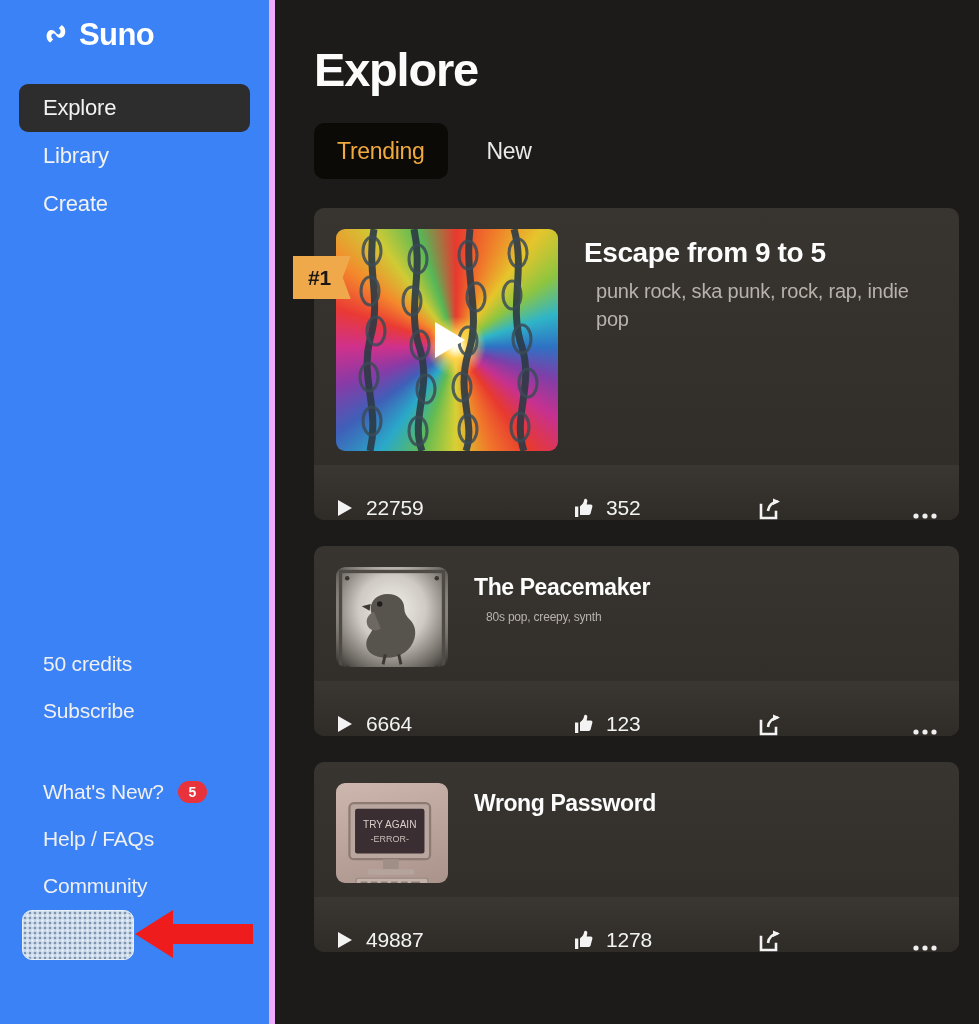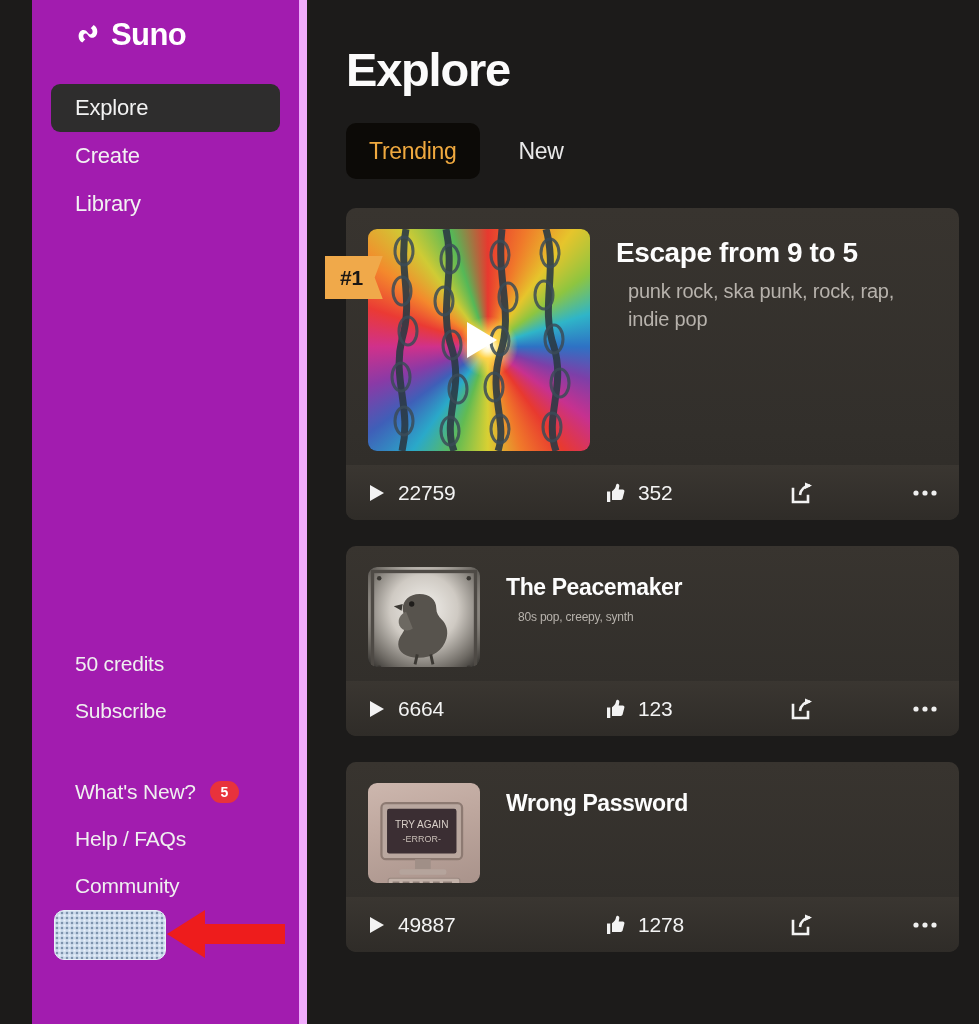--- a/index.html
+++ b/index.html
@@ -19,24 +19,23 @@
     background: #1c1b1a;
     display: flex;
   }
 
   
   #sidebar {
     position: relative;
     width: 275px;
     height: 100%;
     flex: 0 0 275px;
-    background: #a21caf;
+    background: #3b82f6;
     box-sizing: border-box;
-    border-right: 8px solid #f0abfc;
-    margin-left: 32px;
+    border-right: 6px solid #f0abfc;
   }
   .brand {
     display: flex;
     align-items: center;
     gap: 9px;
     padding: 20px 0 0 44px;
     height: 48px;
     box-sizing: border-box;
   }
   .brand-mark { width: 26px; height: 26px; display:block; }
@@ -248,21 +247,21 @@
     font-weight: 700;
     display: flex;
     align-items: center;
     letter-spacing: -0.3px;
     clip-path: polygon(0 0, 100% 0, 86% 50%, 100% 100%, 0 100%);
     z-index: 4;
   }
 
   .actions {
     display: flex;
-    align-items: center;
+    align-items: flex-end;
     height: 55px;
     padding: 0 22px;
     background: linear-gradient(180deg, #3a3631 0%, #2f2c28 100%);
     border-bottom-left-radius: 10px;
     border-bottom-right-radius: 10px;
     box-sizing: border-box;
   }
   .act {
     display: flex;
     align-items: center;
@@ -290,24 +289,24 @@
         <path d="M2.6 15.2c0-3.6 2.0-6.2 4.9-6.2 1.7 0 2.9.8 4.0 2.3 1.1 1.5 1.8 2.1 2.8 2.1 1.4 0 2.3-1.1 2.3-2.8 0-1.5-.7-2.6-1.9-3.3l3.0-3.3c2.3 1.3 3.6 3.6 3.6 6.4 0 3.7-2.1 6.3-5.0 6.3-1.8 0-3.0-.8-4.1-2.3-1.0-1.4-1.7-2.0-2.7-2.0-1.3 0-2.2 1.0-2.2 2.6 0 1.5.7 2.6 2.0 3.3l-3.0 3.3c-2.3-1.3-3.7-3.6-3.7-6.4z" fill="#ffffff"></path>
       </svg>
       <span class="brand-name">Suno</span>
     </div>
 
     <nav class="nav-main">
       <div class="nav-item active">
         <span>Explore</span>
       </div>
       <div class="nav-item">
+        <span>Library</span>
+      </div>
+      <div class="nav-item">
         <span>Create</span>
-      </div>
-      <div class="nav-item">
-        <span>Library</span>
       </div>
     </nav>
 
     <div class="nav-secondary">
       <div class="sec-item">
         <span>50 credits</span>
       </div>
       <div class="sec-item">
         <span>Subscribe</span>
       </div>

